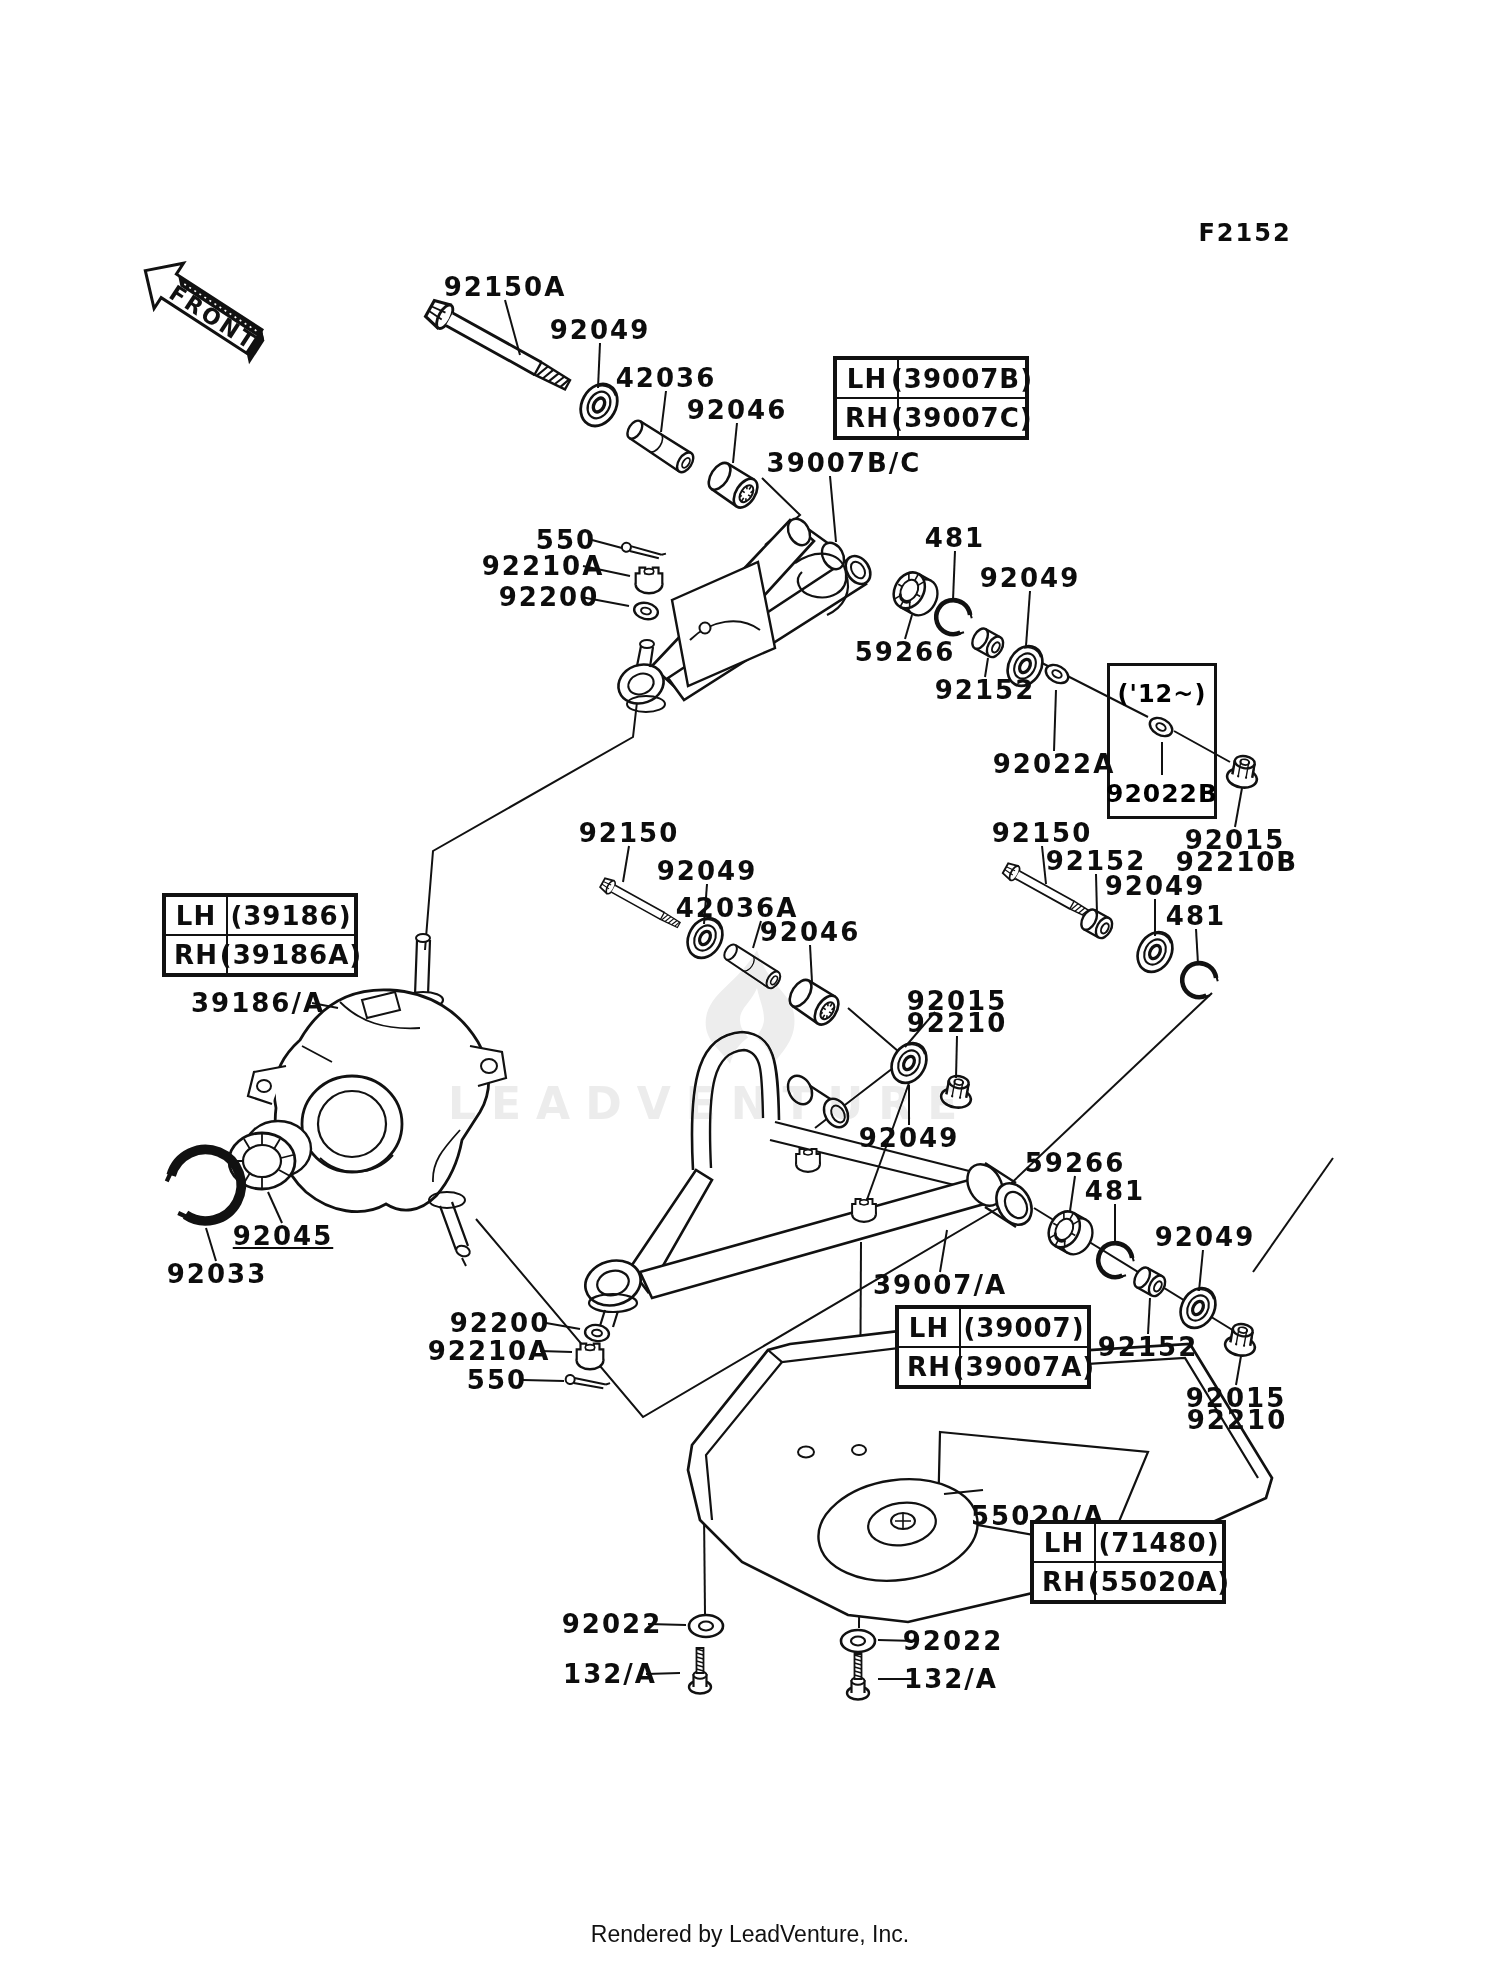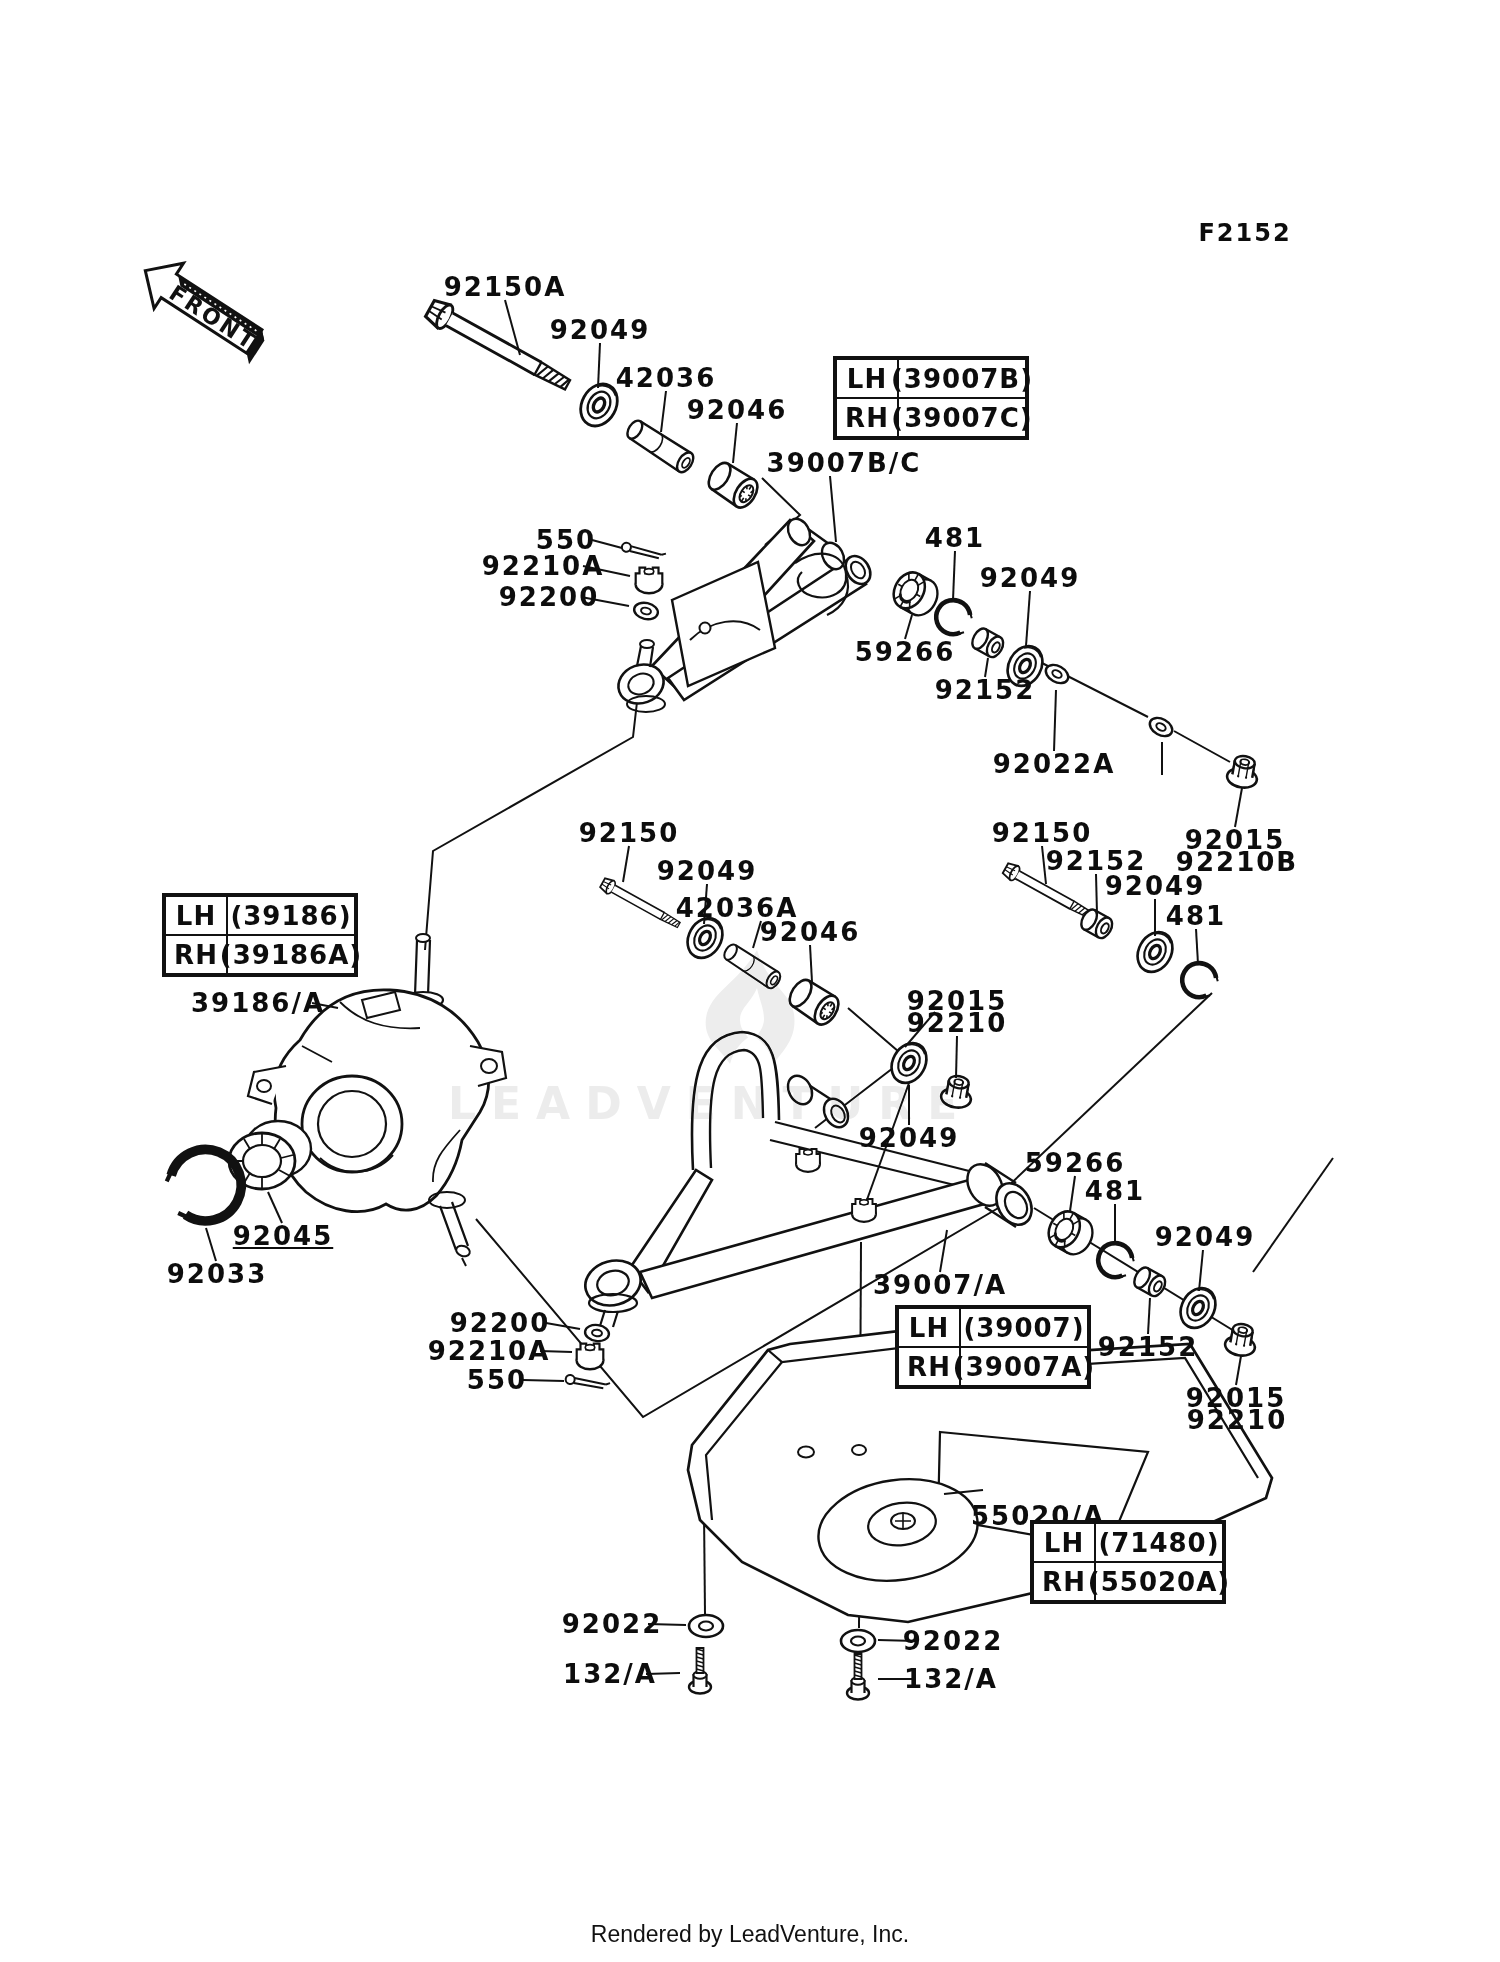--- a/index.html
+++ b/index.html
@@ -404,15 +404,19 @@
     <div class="c">RH</div>
     <div class="c">(39007A)</div>
   </div>
   <div class="ptable" style="left:1030px;top:1520px;">
     <div class="c">LH</div>
     <div class="c">(71480)</div>
     <div class="c">RH</div>
     <div class="c">(55020A)</div>
   </div>
 
+  <div id="box12">
+    <div class="t">('12~)</div>
+    <div class="p">92022B</div>
+  </div>
 
   <div id="footer">Rendered by LeadVenture, Inc.</div>
 </div>
 
 </body></html>

